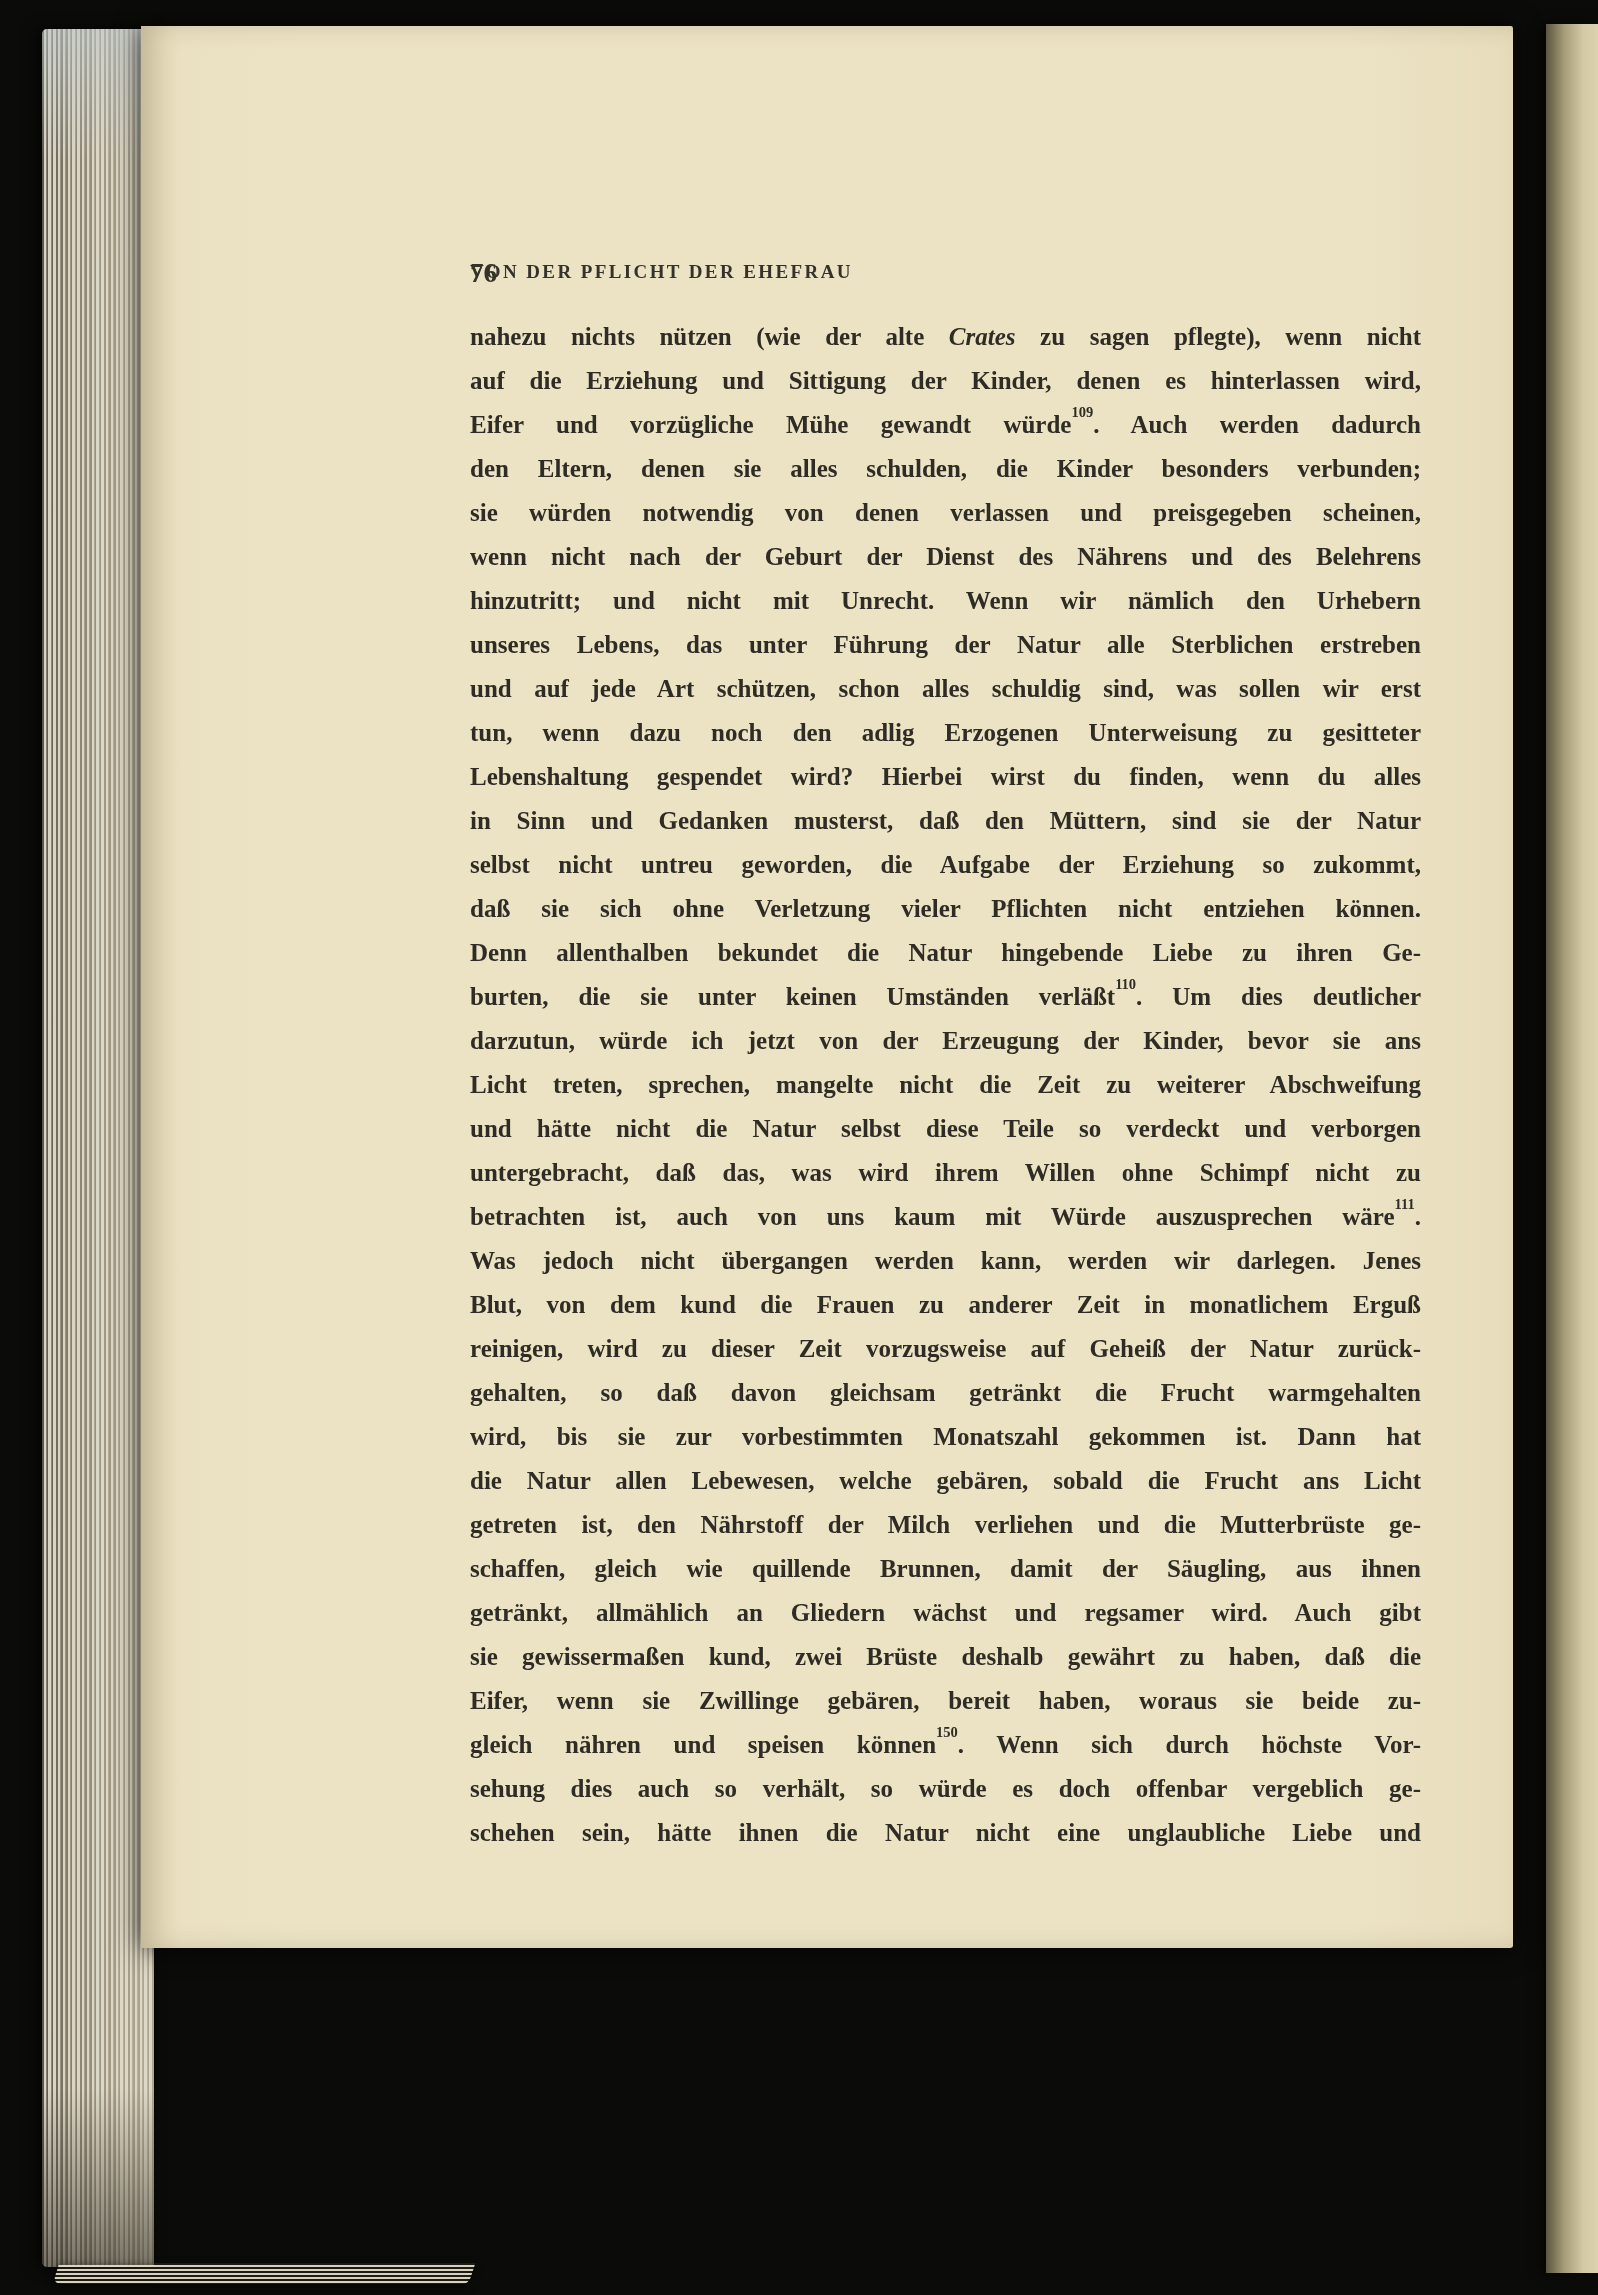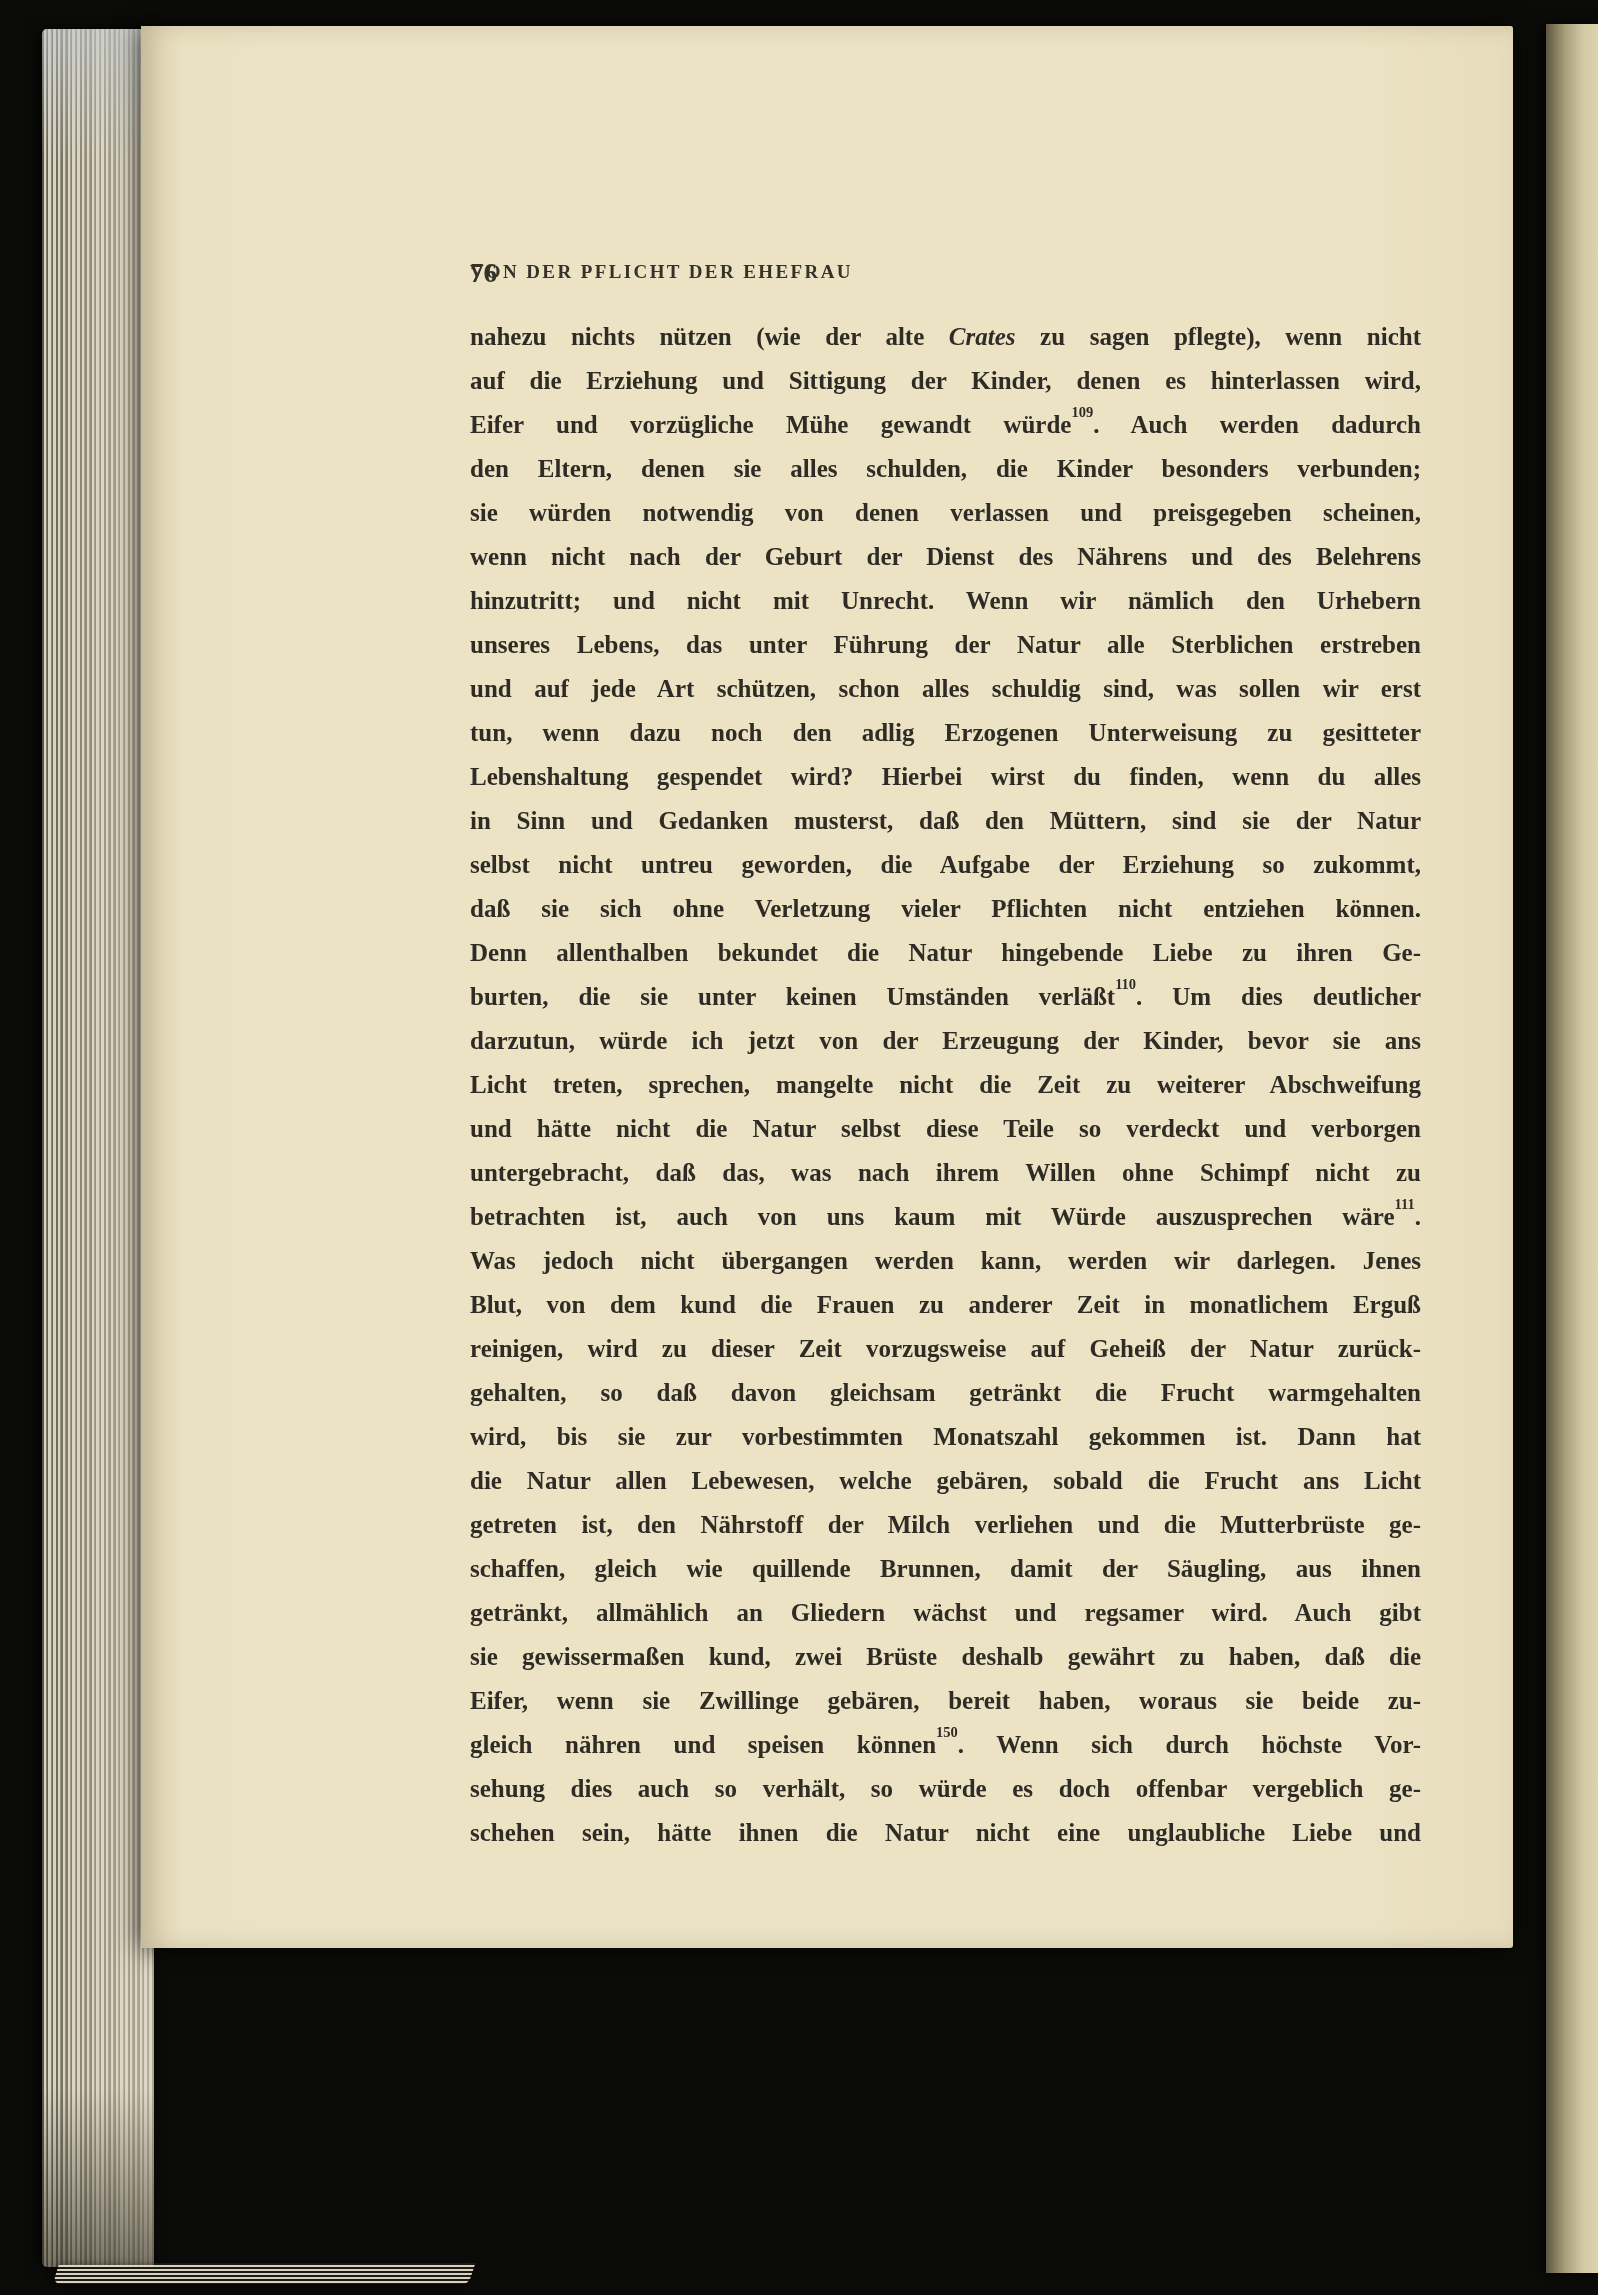--- a/index.html
+++ b/index.html
@@ -146,21 +146,21 @@
         <div class="line"><span>tun, wenn dazu noch den adlig Erzogenen Unterweisung zu gesitteter</span></div>
         <div class="line"><span>Lebenshaltung gespendet wird? Hierbei wirst du finden, wenn du alles</span></div>
         <div class="line"><span>in Sinn und Gedanken musterst, daß den Müttern, sind sie der Natur</span></div>
         <div class="line"><span>selbst nicht untreu geworden, die Aufgabe der Erziehung so zukommt,</span></div>
         <div class="line"><span>daß sie sich ohne Verletzung vieler Pflichten nicht entziehen können.</span></div>
         <div class="line"><span>Denn allenthalben bekundet die Natur hingebende Liebe zu ihren Ge-</span></div>
         <div class="line"><span>burten, die sie unter keinen Umständen verläßt</span><sup>110</sup><span>. Um dies deutlicher</span></div>
         <div class="line"><span>darzutun, würde ich jetzt von der Erzeugung der Kinder, bevor sie ans</span></div>
         <div class="line"><span>Licht treten, sprechen, mangelte nicht die Zeit zu weiterer Abschweifung</span></div>
         <div class="line"><span>und hätte nicht die Natur selbst diese Teile so verdeckt und verborgen</span></div>
-        <div class="line"><span>untergebracht, daß das, was nach ihrem Willen ohne Schimpf nicht zu</span></div>
+        <div class="line"><span>untergebracht, daß das, was wird ihrem Willen ohne Schimpf nicht zu</span></div>
         <div class="line"><span>betrachten ist, auch von uns kaum mit Würde auszusprechen wäre</span><sup>111</sup><span>.</span></div>
         <div class="line"><span>Was jedoch nicht übergangen werden kann, werden wir darlegen. Jenes</span></div>
         <div class="line"><span>Blut, von dem kund die Frauen zu anderer Zeit in monatlichem Erguß</span></div>
         <div class="line"><span>reinigen, wird zu dieser Zeit vorzugsweise auf Geheiß der Natur zurück-</span></div>
         <div class="line"><span>gehalten, so daß davon gleichsam getränkt die Frucht warmgehalten</span></div>
         <div class="line"><span>wird, bis sie zur vorbestimmten Monatszahl gekommen ist. Dann hat</span></div>
         <div class="line"><span>die Natur allen Lebewesen, welche gebären, sobald die Frucht ans Licht</span></div>
         <div class="line"><span>getreten ist, den Nährstoff der Milch verliehen und die Mutterbrüste ge-</span></div>
         <div class="line"><span>schaffen, gleich wie quillende Brunnen, damit der Säugling, aus ihnen</span></div>
         <div class="line"><span>getränkt, allmählich an Gliedern wächst und regsamer wird. Auch gibt</span></div>

